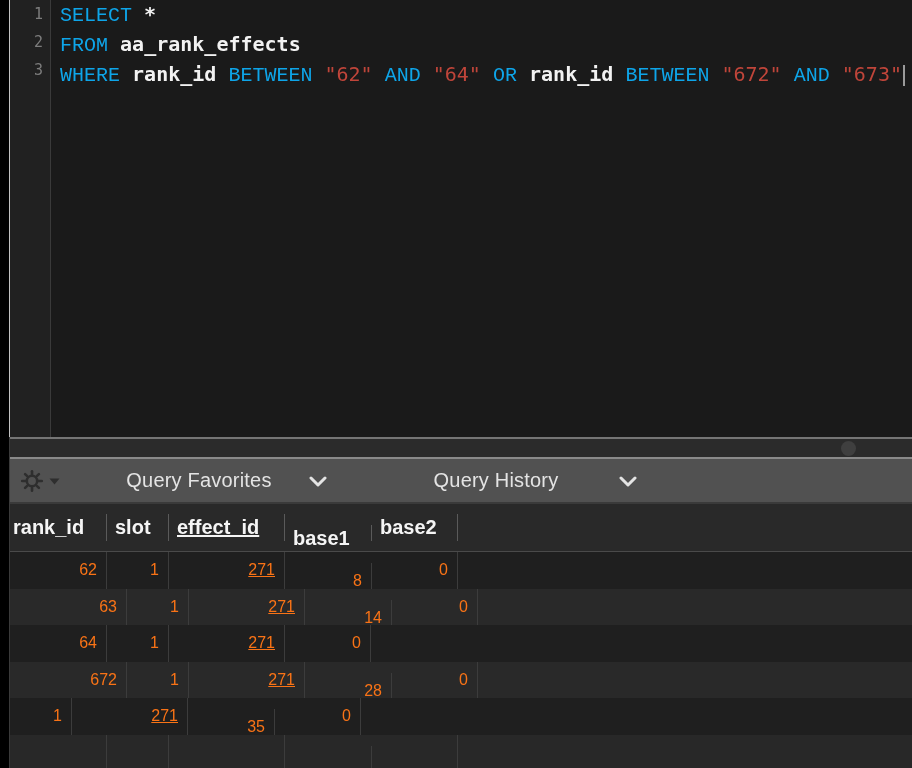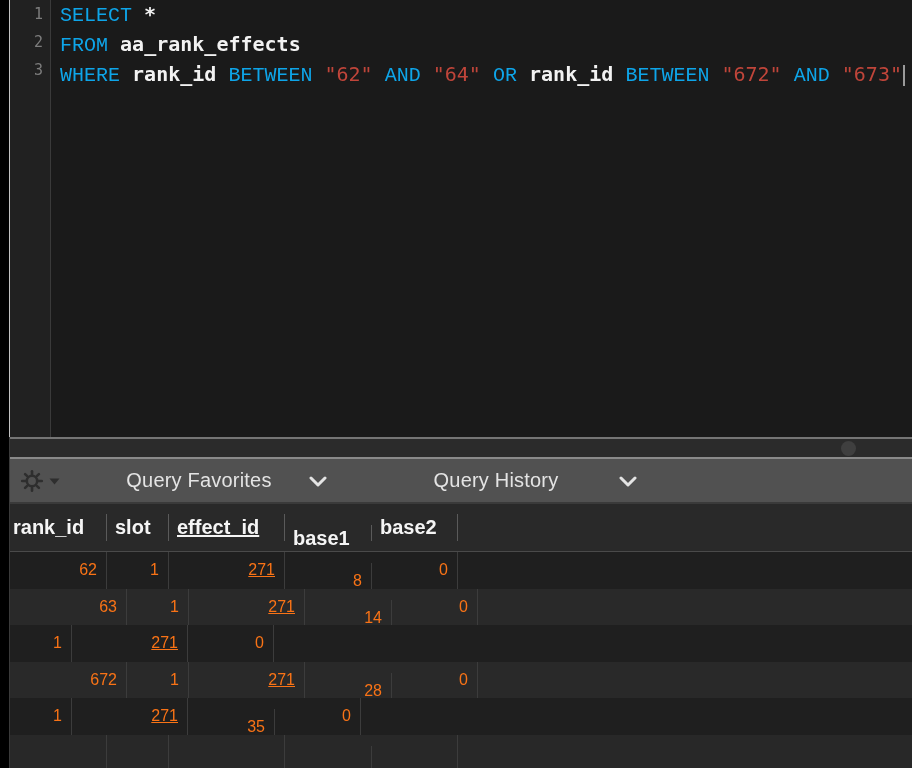--- a/index.html
+++ b/index.html
@@ -141,20 +141,21 @@
         </div>
         <div class="trow r-light">
           <div class="cell c0">63</div>
           <div class="cell c1">1</div>
           <div class="cell c2">271</div>
           <div class="cell c3">14</div>
           <div class="cell c4">0</div>
           <div class="cell cf"></div>
         </div>
         <div class="trow r-dark">
+          <div class="cell c0">64</div>
           <div class="cell c1">1</div>
           <div class="cell c2">271</div>
           <div class="cell c4">0</div>
           <div class="cell cf"></div>
         </div>
         <div class="trow r-light">
           <div class="cell c0">672</div>
           <div class="cell c1">1</div>
           <div class="cell c2">271</div>
           <div class="cell c3">28</div>

